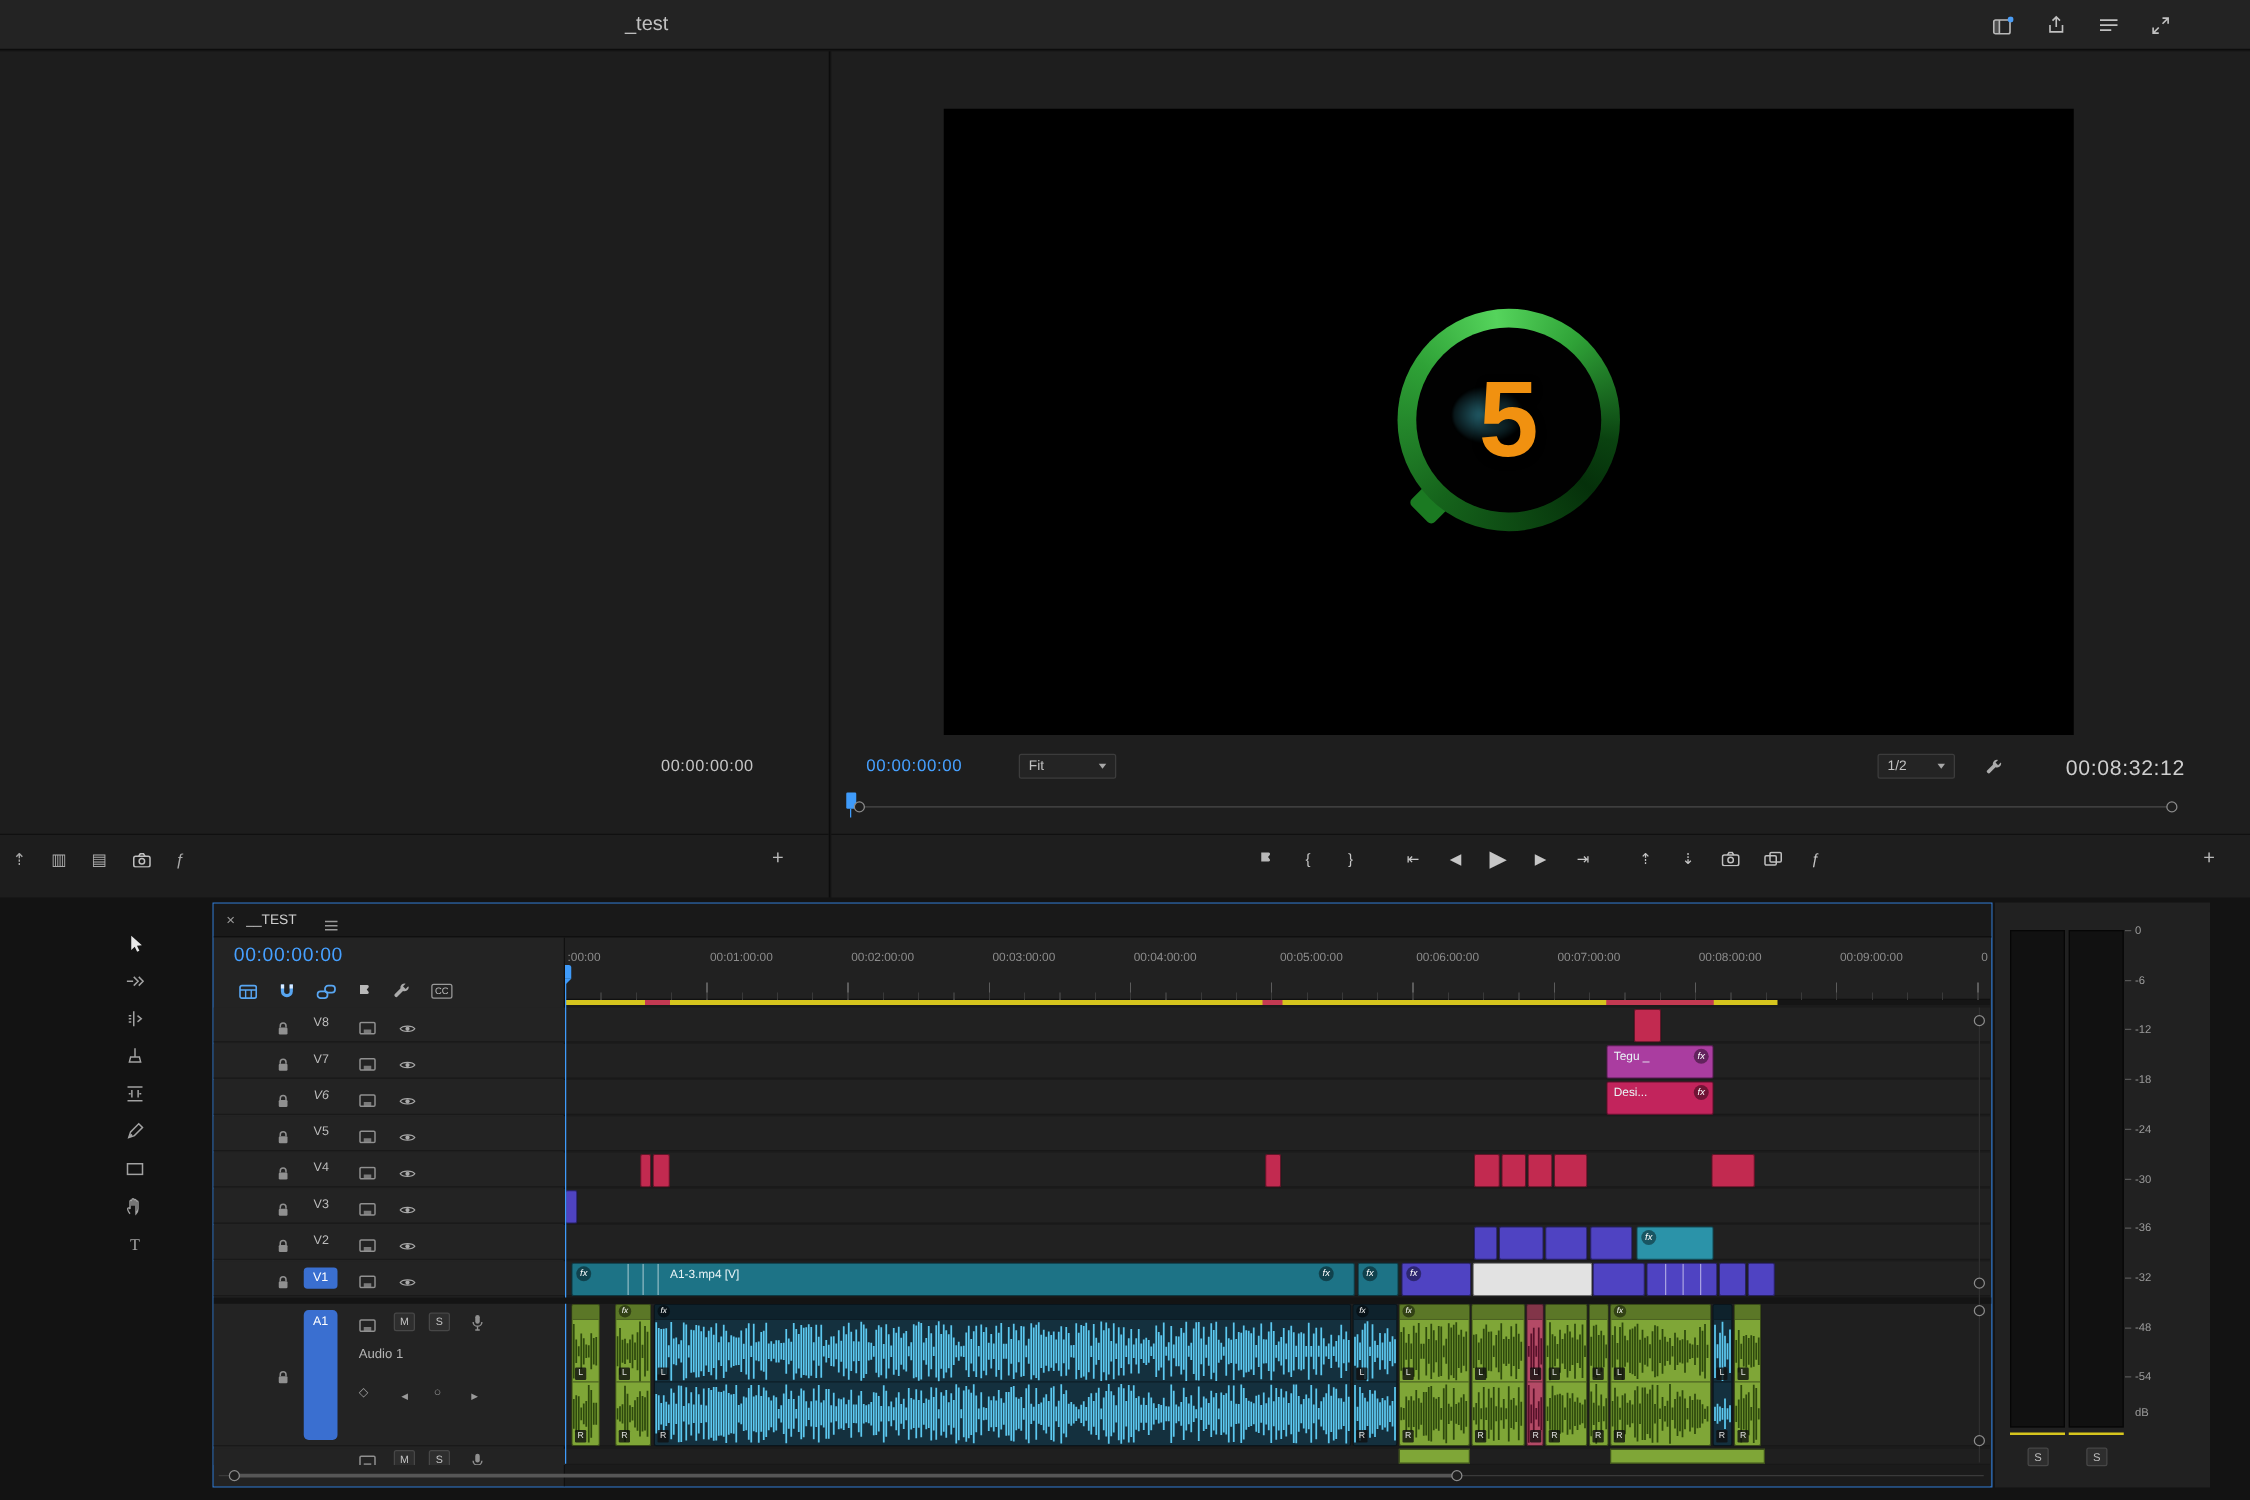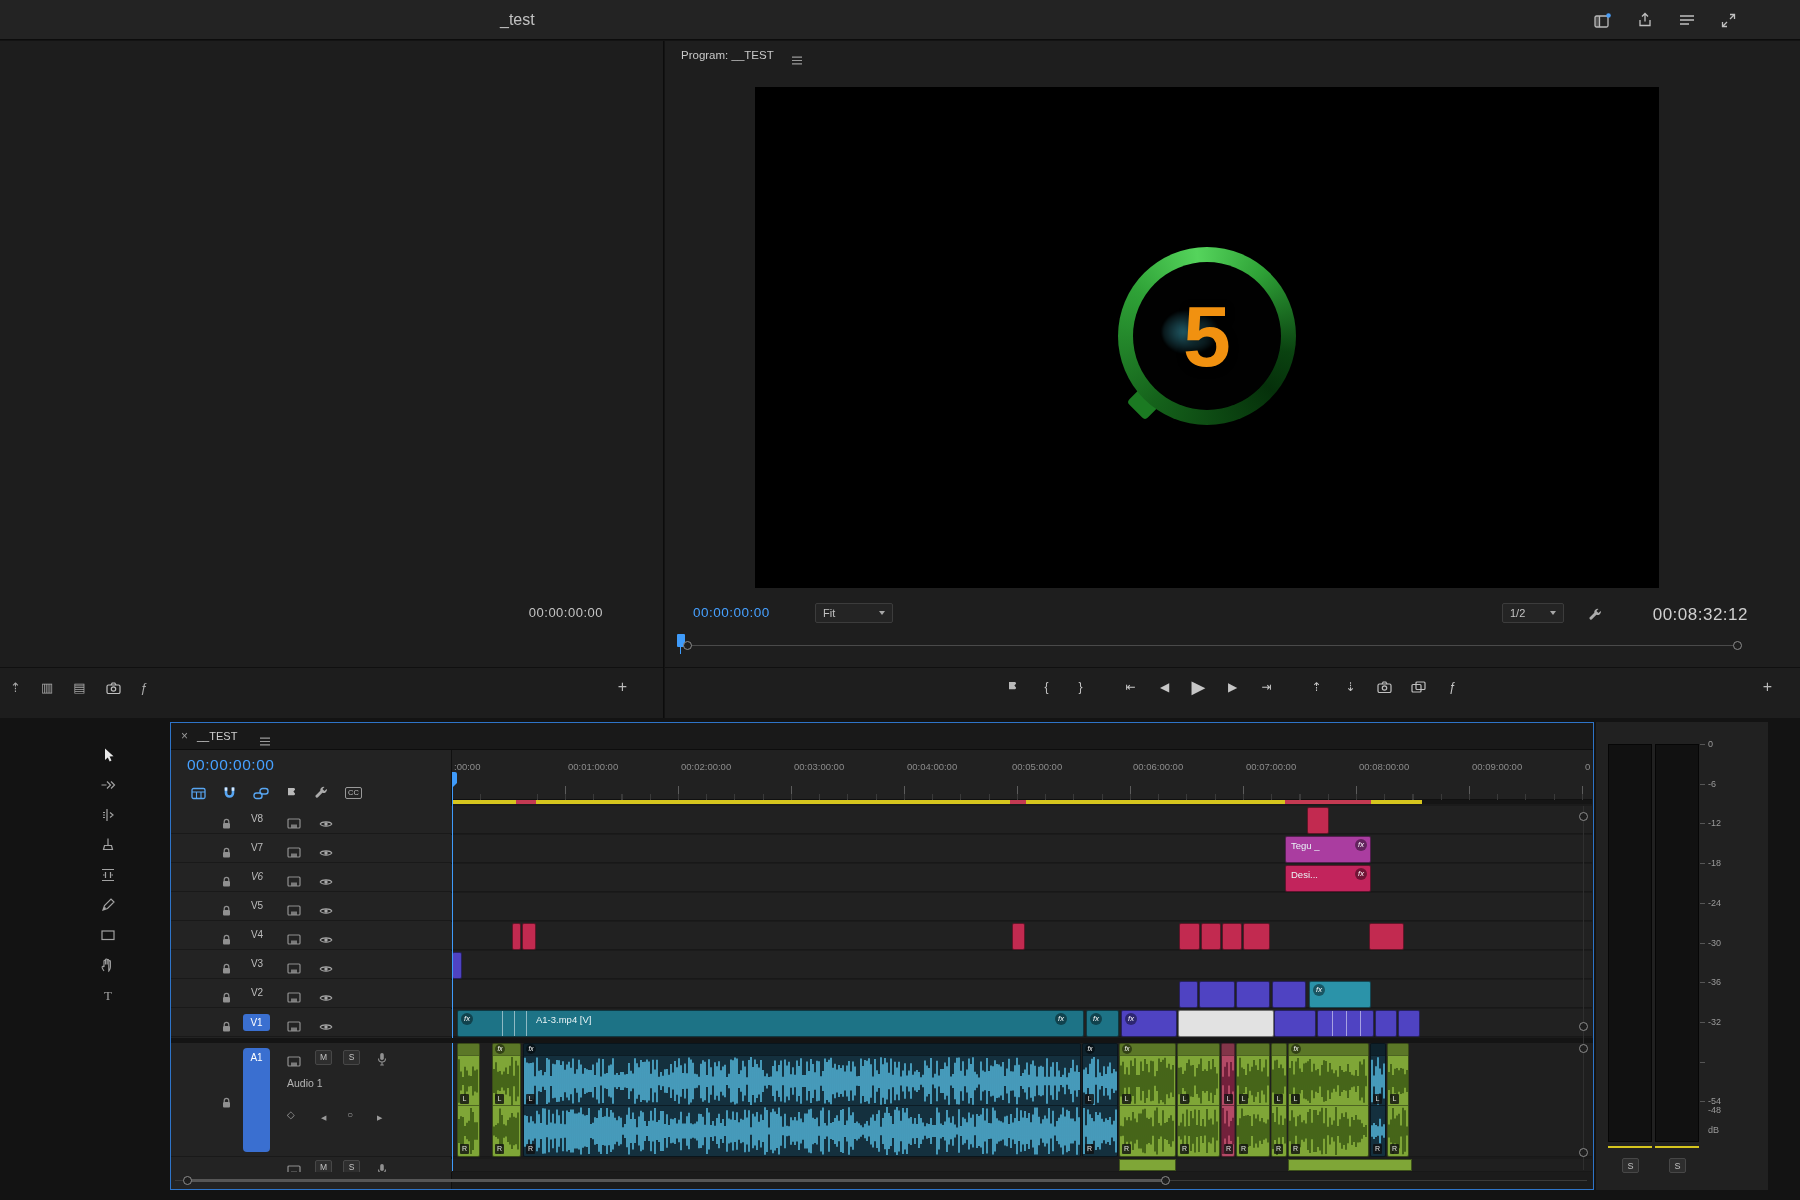--- a/index.html
+++ b/index.html
@@ -170,26 +170,20 @@
           <rect x="1" y="3" width="13" height="8.5" rx="1.5" fill="none" stroke="#c0c0c0" stroke-width="1.2"></rect>
           <path d="M5 3l1.2-2h2.6L10 3" fill="none" stroke="#c0c0c0" stroke-width="1.2"></path>
           <circle cx="7.5" cy="7" r="2.2" fill="none" stroke="#c0c0c0" stroke-width="1.2"></circle>
         </svg></span>
       <span class="sbtn">ƒ</span>
     </div>
   <span class="panel-add" id="src-add">+</span>
 </div>
 
 <div id="program-panel">
-  <div class="pg-header">
-    <span class="pg-title">Program: __TEST</span>
-    <span class="pg-menu"><svg width="12" height="9" viewBox="0 0 12 9">
-          <path d="M1 1.2h10M1 4.5h10M1 7.8h10" stroke="#9a9a9a" stroke-width="1.2"></path>
-        </svg></span>
-  </div>
   <div class="pg-video">
     <div class="logo">
       <div class="logo-tail"></div>
       <div class="logo-ring">
         <div class="logo-hole"></div>
         <div class="logo-speck"></div>
         <span class="logo-number">5</span>
       </div>
     </div>
   </div>
@@ -495,21 +489,21 @@
     </div>
     <div id="tl-content">
       <div id="tl-ruler">
         <div class="ruler-ticks major"></div>
         <div class="ruler-ticks minor"></div>
       <span class="rlabel" style="left: 2px;">:00:00</span>
           <span class="rlabel" style="left: 116px;">00:01:00:00</span>
           <span class="rlabel" style="left: 229px;">00:02:00:00</span>
           <span class="rlabel" style="left: 342px;">00:03:00:00</span>
           <span class="rlabel" style="left: 455px;">00:04:00:00</span>
-          <span class="rlabel" style="left: 560px;">00:05:00:00</span>
+          <span class="rlabel" style="left: 572px;">00:05:00:00</span>
           <span class="rlabel" style="left: 681px;">00:06:00:00</span>
           <span class="rlabel" style="left: 794px;">00:07:00:00</span>
           <span class="rlabel" style="left: 907px;">00:08:00:00</span>
           <span class="rlabel" style="left: 1020px;">00:09:00:00</span>
           <span class="rlabel" style="left: 1133px;">0</span>
         </div>
       <div id="tl-render">
           <div class="rseg" style="left: 0px; width: 970px; background: rgb(214, 197, 30);"></div>
           <div class="rseg" style="left: 64px; width: 20px; background: rgb(196, 58, 82);"></div>
           <div class="rseg" style="left: 558px; width: 16px; background: rgb(196, 58, 82);"></div>
@@ -799,21 +793,21 @@
       <div class="mlabel" style="top: 136.1px;">-18</div>
       <div class="mtick" style="top: 180.8px;"></div>
       <div class="mlabel" style="top: 175.8px;">-24</div>
       <div class="mtick" style="top: 220.5px;"></div>
       <div class="mlabel" style="top: 215.5px;">-30</div>
       <div class="mtick" style="top: 260.2px;"></div>
       <div class="mlabel" style="top: 255.2px;">-36</div>
       <div class="mtick" style="top: 299.9px;"></div>
       <div class="mlabel" style="top: 294.9px;">-32</div>
       <div class="mtick" style="top: 339.6px;"></div>
-      <div class="mlabel" style="top: 334.6px; margin-top: 48px;">-48</div>
+      <div class="mlabel" style="top: 334.6px;">-48</div>
       <div class="mtick" style="top: 379.3px;"></div>
       <div class="mlabel" style="top: 374.3px;">-54</div>
     </div>
   <div class="m-unit">dB</div>
   <div class="myellow" style="left:12px"></div>
   <div class="myellow" style="left:59px"></div>
   <span class="msolo" style="left:26px">S</span>
   <span class="msolo" style="left:73px">S</span>
 </div>
 

